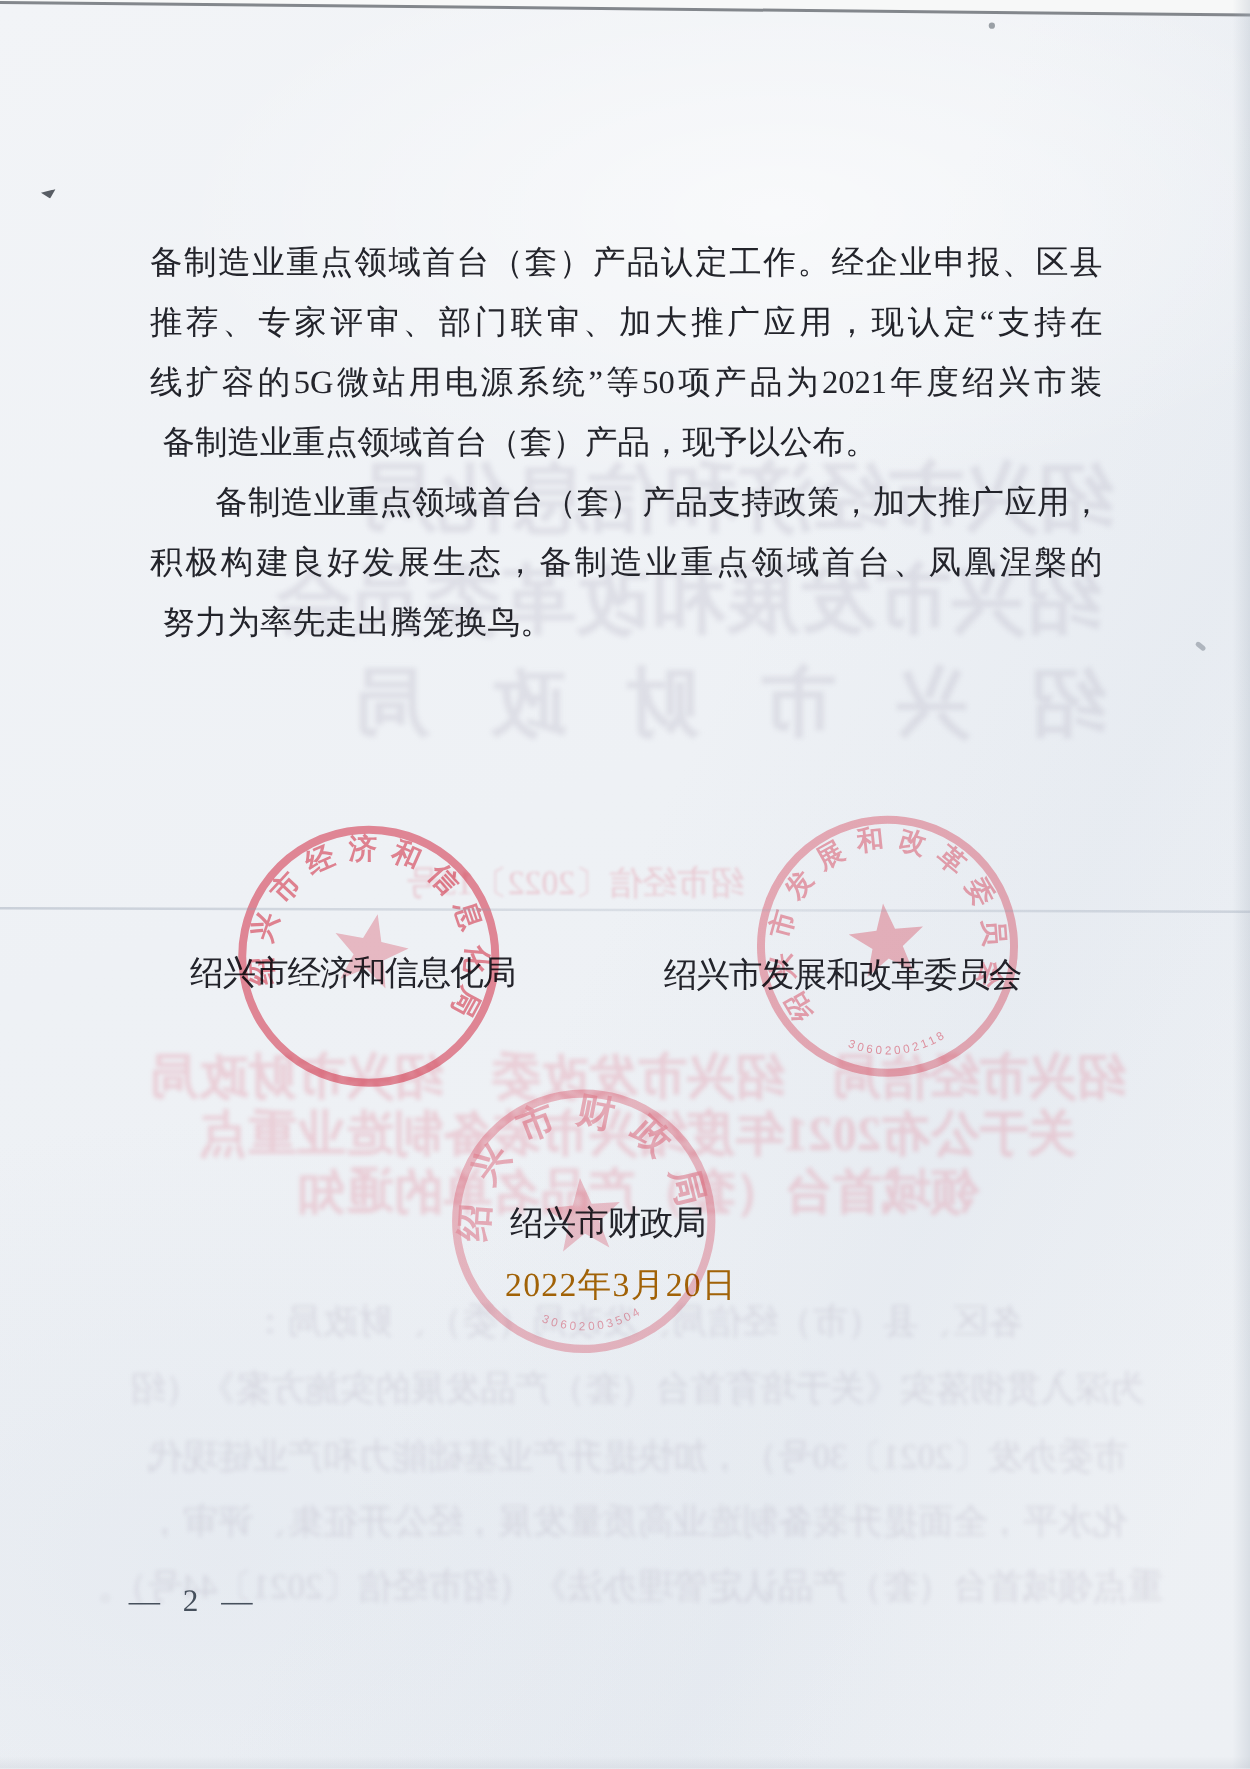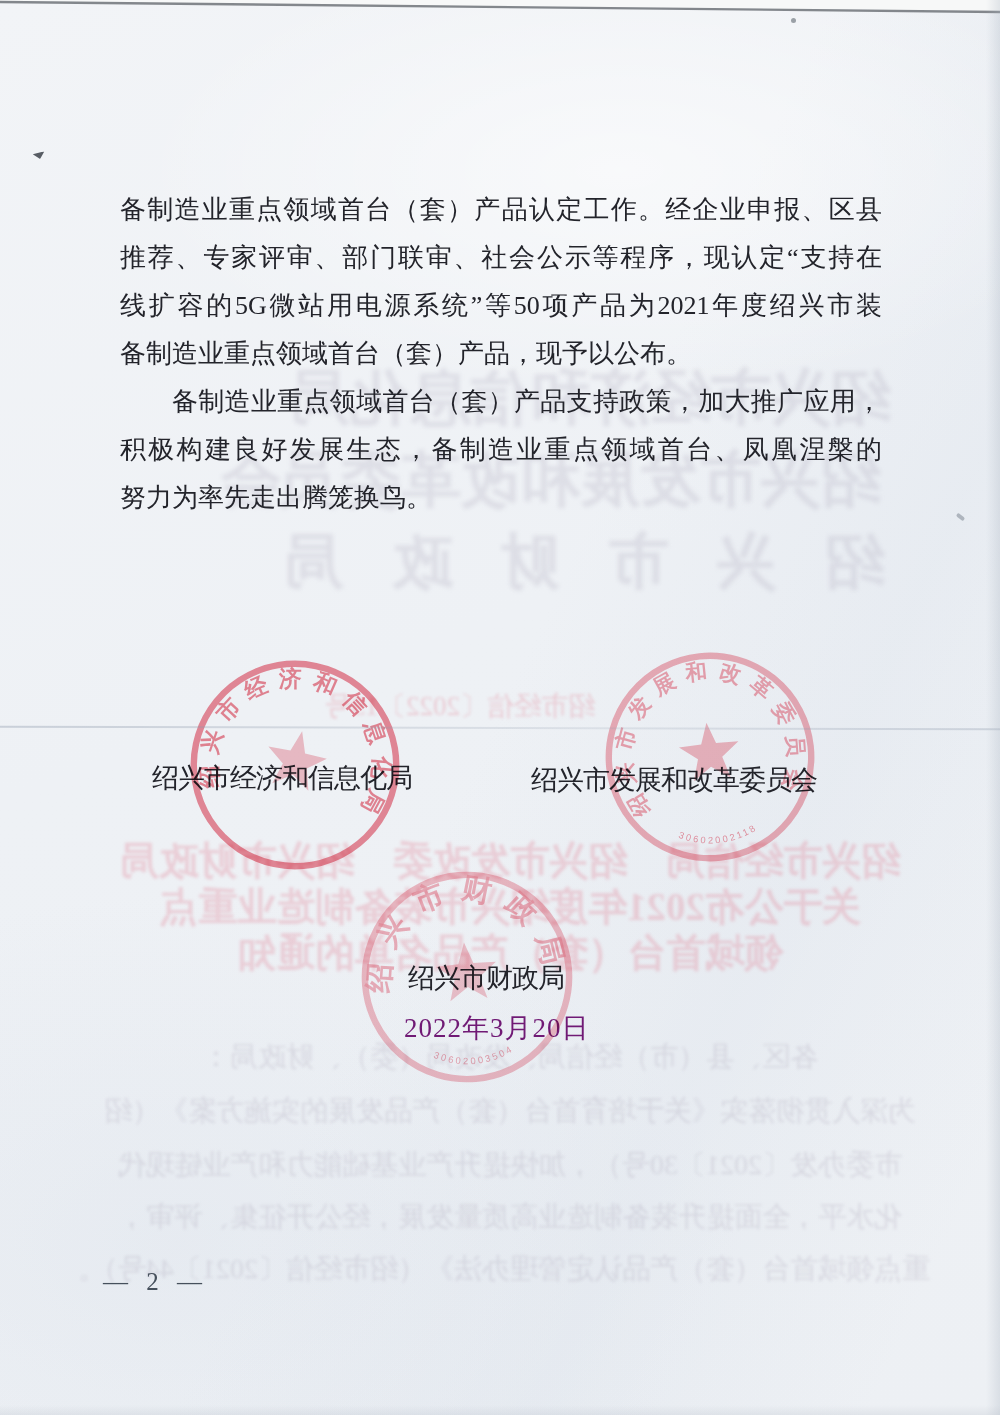--- a/index.html
+++ b/index.html
@@ -26,28 +26,28 @@
   .scan-top{position:absolute;left:0;top:0;}
   .speck1{position:absolute;left:33px;top:152px;width:12px;height:7px;background:#585d64;
     clip-path:polygon(0 20%,100% 0,55% 100%);transform:rotate(-8deg);}
   .speck2{position:absolute;left:791px;top:18px;width:5px;height:5px;border-radius:50%;background:#9aa0a6;}
   .speck3{position:absolute;left:956px;top:515px;width:9px;height:4px;background:rgba(128,136,147,.55);
     transform:rotate(38deg);border-radius:2px;}
 
   
   .body-text{position:absolute;left:120px;top:186px;width:762px;color:#23242b;font-size:26px;}
   .tline{height:48px;line-height:48px;text-align:justify;text-align-last:justify;text-justify:inter-character;}
-  .tline.no-just{text-align-last:left;}
+  .tline.no-just{text-align-last:left;margin-left:10px;}
   .tline.indent{padding-left:52px;}
 
   .sig{position:absolute;color:#23242b;font-size:27px;line-height:32px;white-space:nowrap;letter-spacing:-1px;}
   .sig-left{left:152px;top:762px;}
   .sig-right{left:531px;top:764px;}
   .sig-bottom{left:408px;top:962px;}
-  .date{position:absolute;left:404px;top:1010px;color:#701a75;font-size:27px;white-space:nowrap;letter-spacing:1px;font-family:Liberation Serif, serif;}
+  .date{position:absolute;left:404px;top:1010px;color:#a16207;font-size:27px;white-space:nowrap;letter-spacing:1px;font-family:Liberation Serif, serif;}
   .pageno{position:absolute;left:103px;top:1268px;color:#46505c;font-size:25px;letter-spacing:6px;white-space:nowrap;}
 
   
   .ghost{position:absolute;transform:scaleX(-1);white-space:nowrap;text-align:center;
     font-weight:700;pointer-events:none;}
   .g-letterhead{font-size:60px;color:rgba(182,178,196,.30);filter:blur(2px);}
   .g-docnum{font-size:27px;color:rgba(226,130,148,.34);filter:blur(1.4px);font-weight:400;}
   .g-title{font-size:39px;color:rgba(224,126,146,.30);filter:blur(1.6px);}
   .g-body{font-size:28px;color:rgba(150,142,162,.22);filter:blur(1.8px);font-weight:400;}
   .spread{letter-spacing:48px;}
@@ -69,21 +69,21 @@
 <div class="ghost g-title" style="left:80px;top:880px;width:860px;">关于公布2021年度绍兴市装备制造业重点</div>
 <div class="ghost g-title" style="left:80px;top:926px;width:860px;">领域首台（套）产品名单的通知</div>
 <div class="ghost g-body" style="left:120px;top:1038px;width:780px;">各区、县（市）经信局、发改局（委）、财政局：</div>
 <div class="ghost g-body" style="left:95px;top:1092px;width:830px;">为深入贯彻落实《关于培育首台（套）产品发展的实施方案》（绍</div>
 <div class="ghost g-body" style="left:90px;top:1146px;width:840px;">市委办发〔2021〕30号），加快提升产业基础能力和产业链现代</div>
 <div class="ghost g-body" style="left:90px;top:1198px;width:840px;">化水平，全面提升装备制造业高质量发展，经公开征集、评审，</div>
 <div class="ghost g-body" style="left:90px;top:1250px;width:840px;">重点领域首台（套）产品认定管理办法》（绍市经信〔2021〕44号）。</div>
 
 <div class="body-text">
   <div class="tline">备制造业重点领域首台（套）产品认定工作。经企业申报、区县</div>
-  <div class="tline">推荐、专家评审、部门联审、社会公示等程序，现认定“支持在</div>
+  <div class="tline">推荐、专家评审、部门联审、加大推广应用，现认定“支持在</div>
   <div class="tline">线扩容的5G微站用电源系统”等50项产品为2021年度绍兴市装</div>
   <div class="tline no-just">备制造业重点领域首台（套）产品，现予以公布。</div>
   <div class="tline indent">备制造业重点领域首台（套）产品支持政策，加大推广应用，</div>
   <div class="tline">积极构建良好发展生态，备制造业重点领域首台、凤凰涅槃的</div>
   <div class="tline no-just">努力为率先走出腾笼换鸟。</div>
 </div>
 
 <div class="sig sig-left">绍兴市经济和信息化局</div>
 <div class="sig sig-right">绍兴市发展和改革委员会</div>
 <div class="sig sig-bottom">绍兴市财政局</div>

